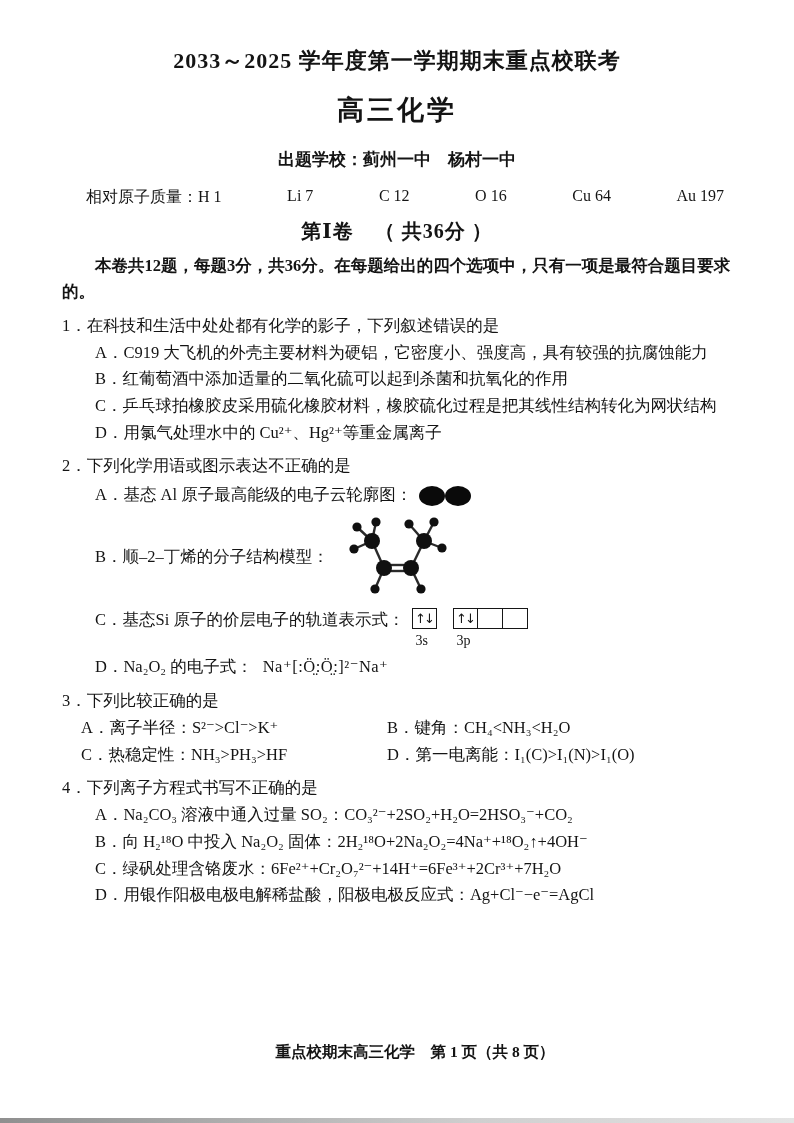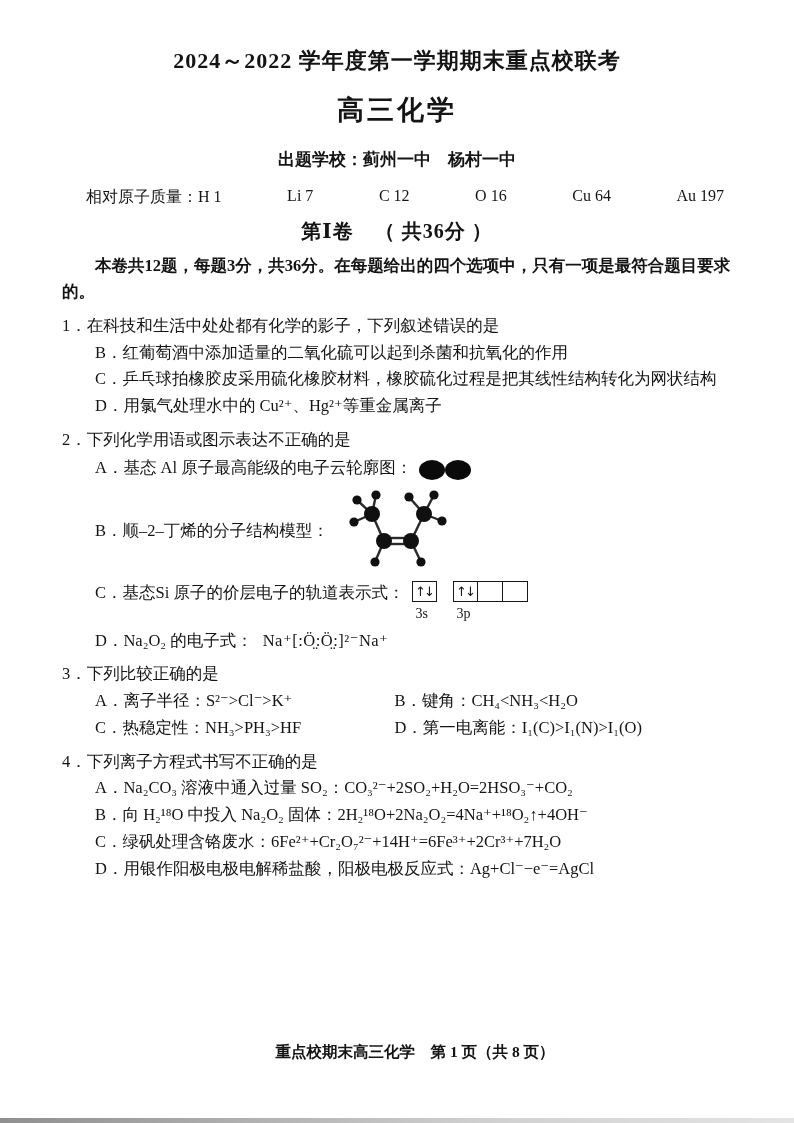--- a/index.html
+++ b/index.html
@@ -53,21 +53,21 @@
     font-weight: bold;
     line-height: 1.6;
     margin-top: 8px;
     text-indent: 2em;
   }
   .question { margin-top: 7px; font-size: 16.5px; line-height: 1.62; }
   .stem { }
   .options { margin-left: 33px; }
   .option { padding-left: 1.9em; text-indent: -1.9em; }
   .options-2col {
-    margin-left: 33px;
+    margin-left: 19px;
     display: grid;
     grid-template-columns: 47% 53%;
   }
   .option-row {
     display: flex;
     align-items: center;
     margin-top: 2px;
   }
   .option-row.top-align { align-items: flex-start; }
   .fig-cloud { margin-left: 6px; margin-top: 2px; }
@@ -99,39 +99,40 @@
     bottom: 0; left: 0; right: 0;
     height: 5px;
     background: linear-gradient(to right, #8f8f8f, #cfcfcf 60%, #e4e4e4);
   }
 </style>
 </head>
 <body>
 
 <div class="page">
 
-  <div class="title">2024～2022 学年度第一学期期末重点校联考</div>
+  <div class="title">2033～2025 学年度第一学期期末重点校联考</div>
   <div class="subject">高三化学</div>
   <div class="schools">出题学校：蓟州一中　杨村一中</div>
 
   <div class="masses">
     <span>相对原子质量：H 1</span>
     <span>Li 7</span>
     <span>C 12</span>
     <span>O 16</span>
     <span>Cu 64</span>
     <span>Au 197</span>
   </div>
 
   <div class="section-title">第Ⅰ卷　（ 共36分 ）</div>
   <div class="intro">本卷共12题，每题3分，共36分。在每题给出的四个选项中，只有一项是最符合题目要求的。</div>
 
   <div class="question">
     <div class="stem">1．在科技和生活中处处都有化学的影子，下列叙述错误的是</div>
     <div class="options">
+      <div class="option">A．C919 大飞机的外壳主要材料为硬铝，它密度小、强度高，具有较强的抗腐蚀能力</div>
       <div class="option">B．红葡萄酒中添加适量的二氧化硫可以起到杀菌和抗氧化的作用</div>
       <div class="option">C．乒乓球拍橡胶皮采用硫化橡胶材料，橡胶硫化过程是把其线性结构转化为网状结构</div>
       <div class="option">D．用氯气处理水中的 Cu²⁺、Hg²⁺等重金属离子</div>
     </div>
   </div>
 
   <div class="question">
     <div class="stem">2．下列化学用语或图示表达不正确的是</div>
     <div class="options">
 

